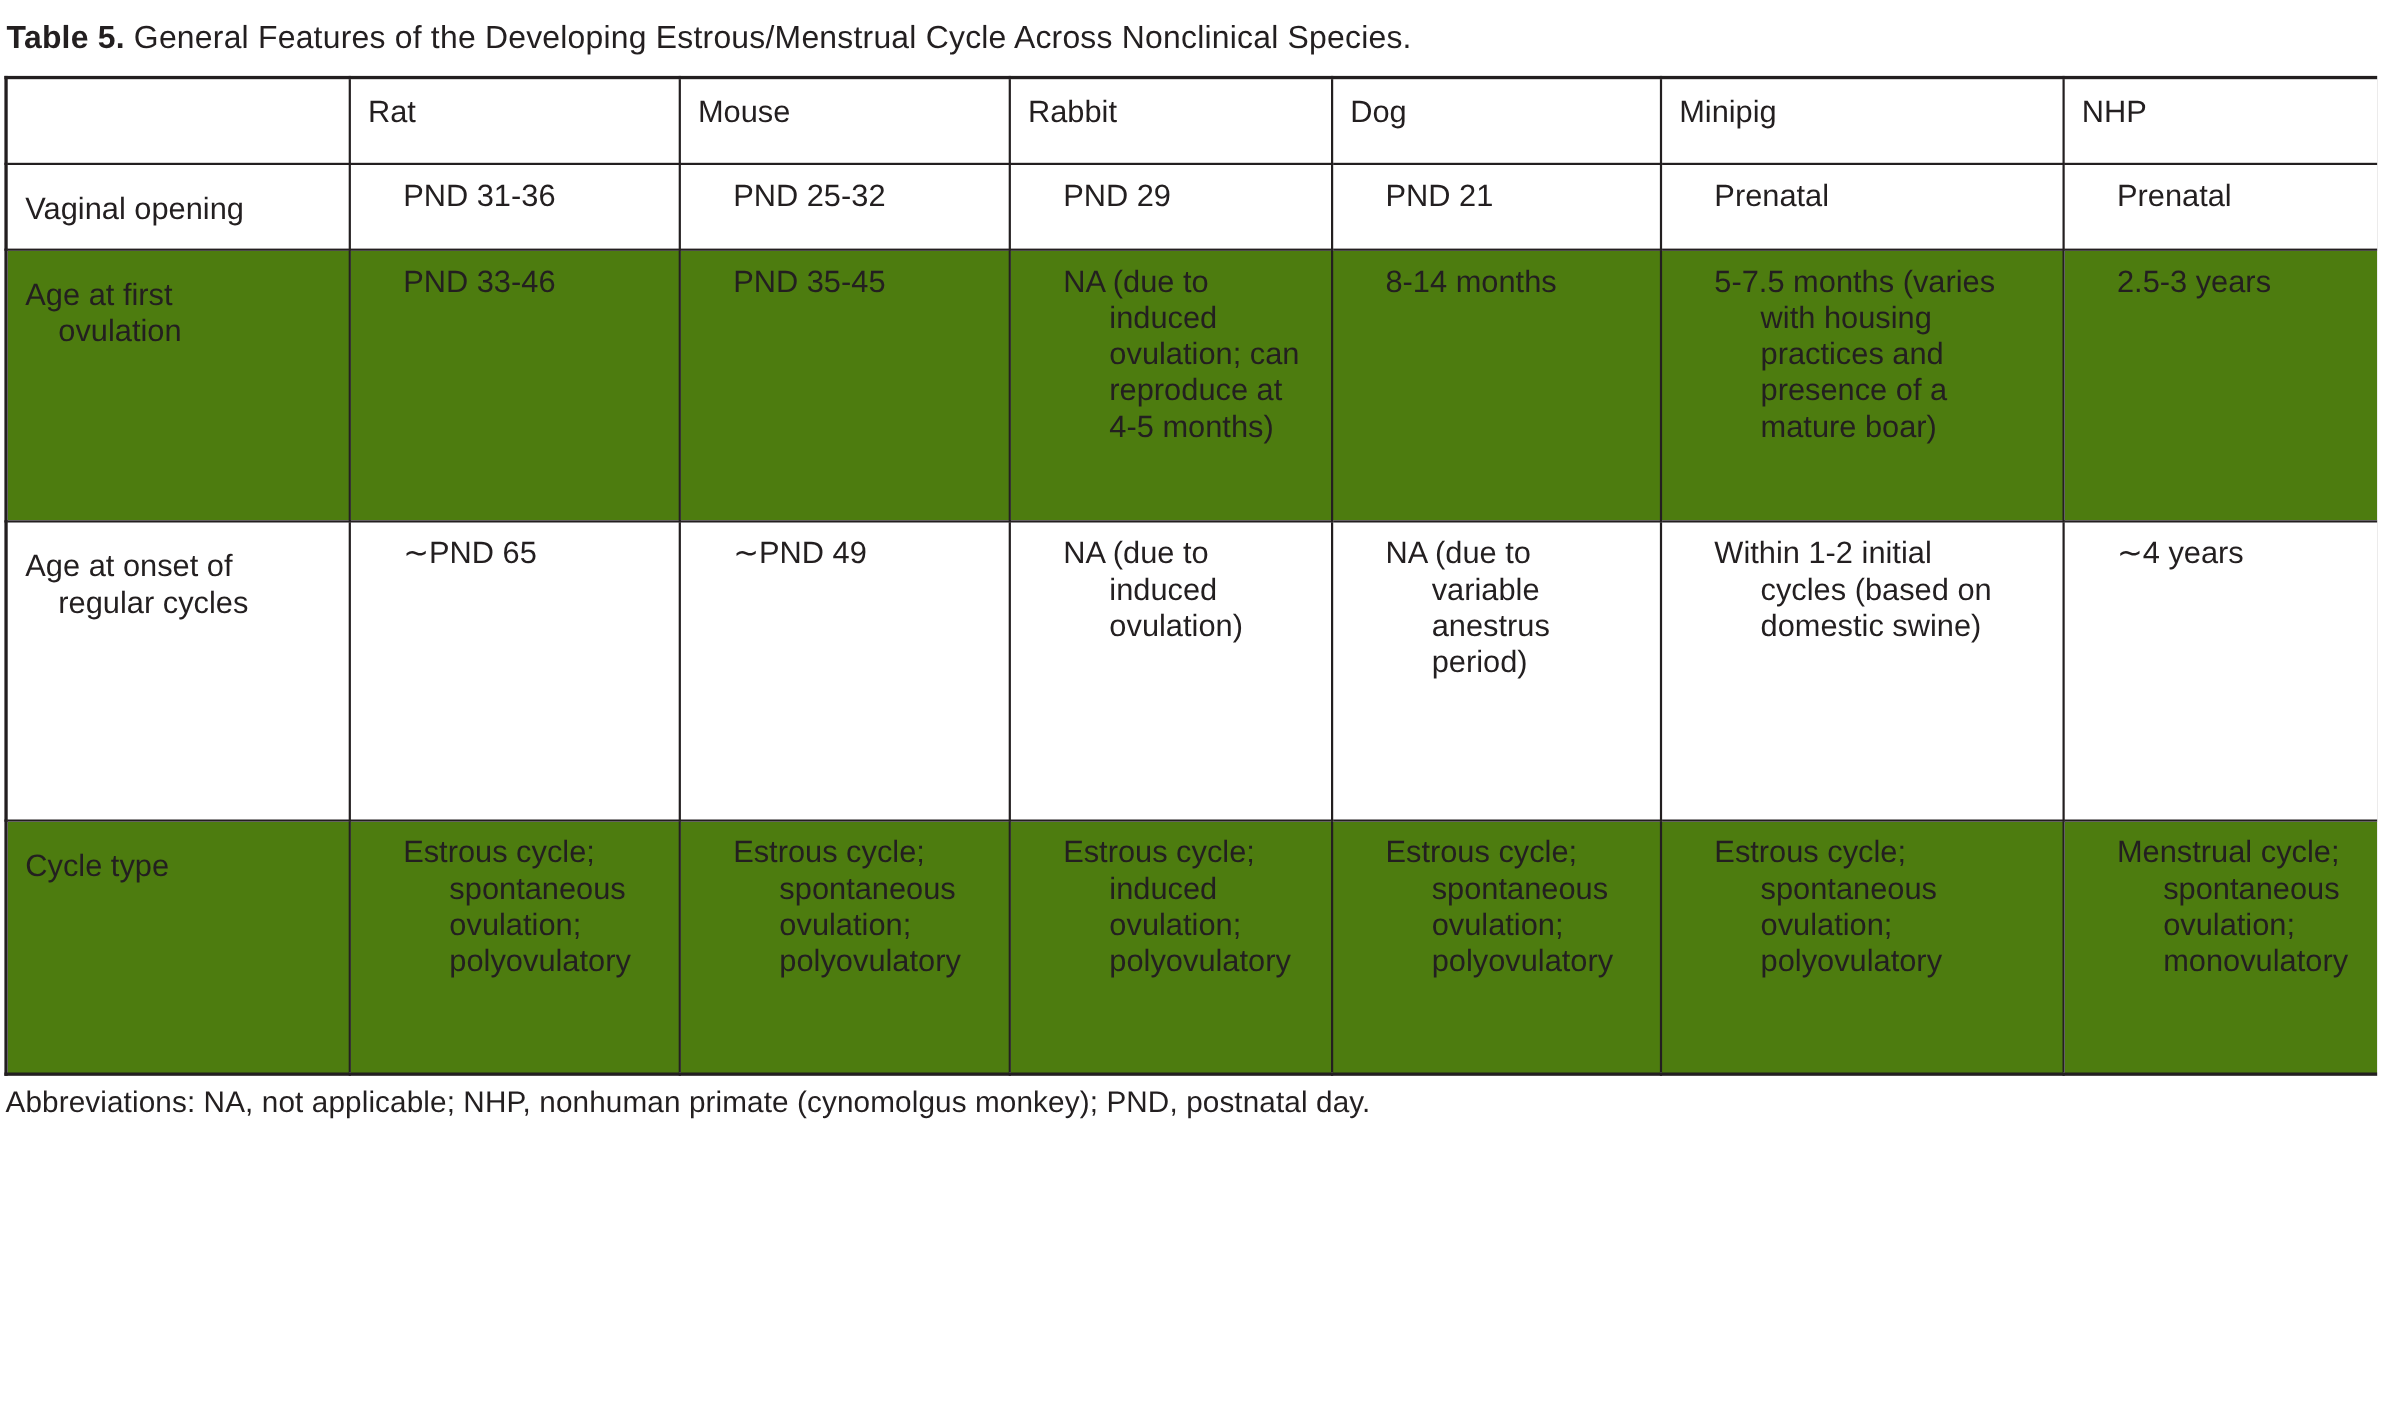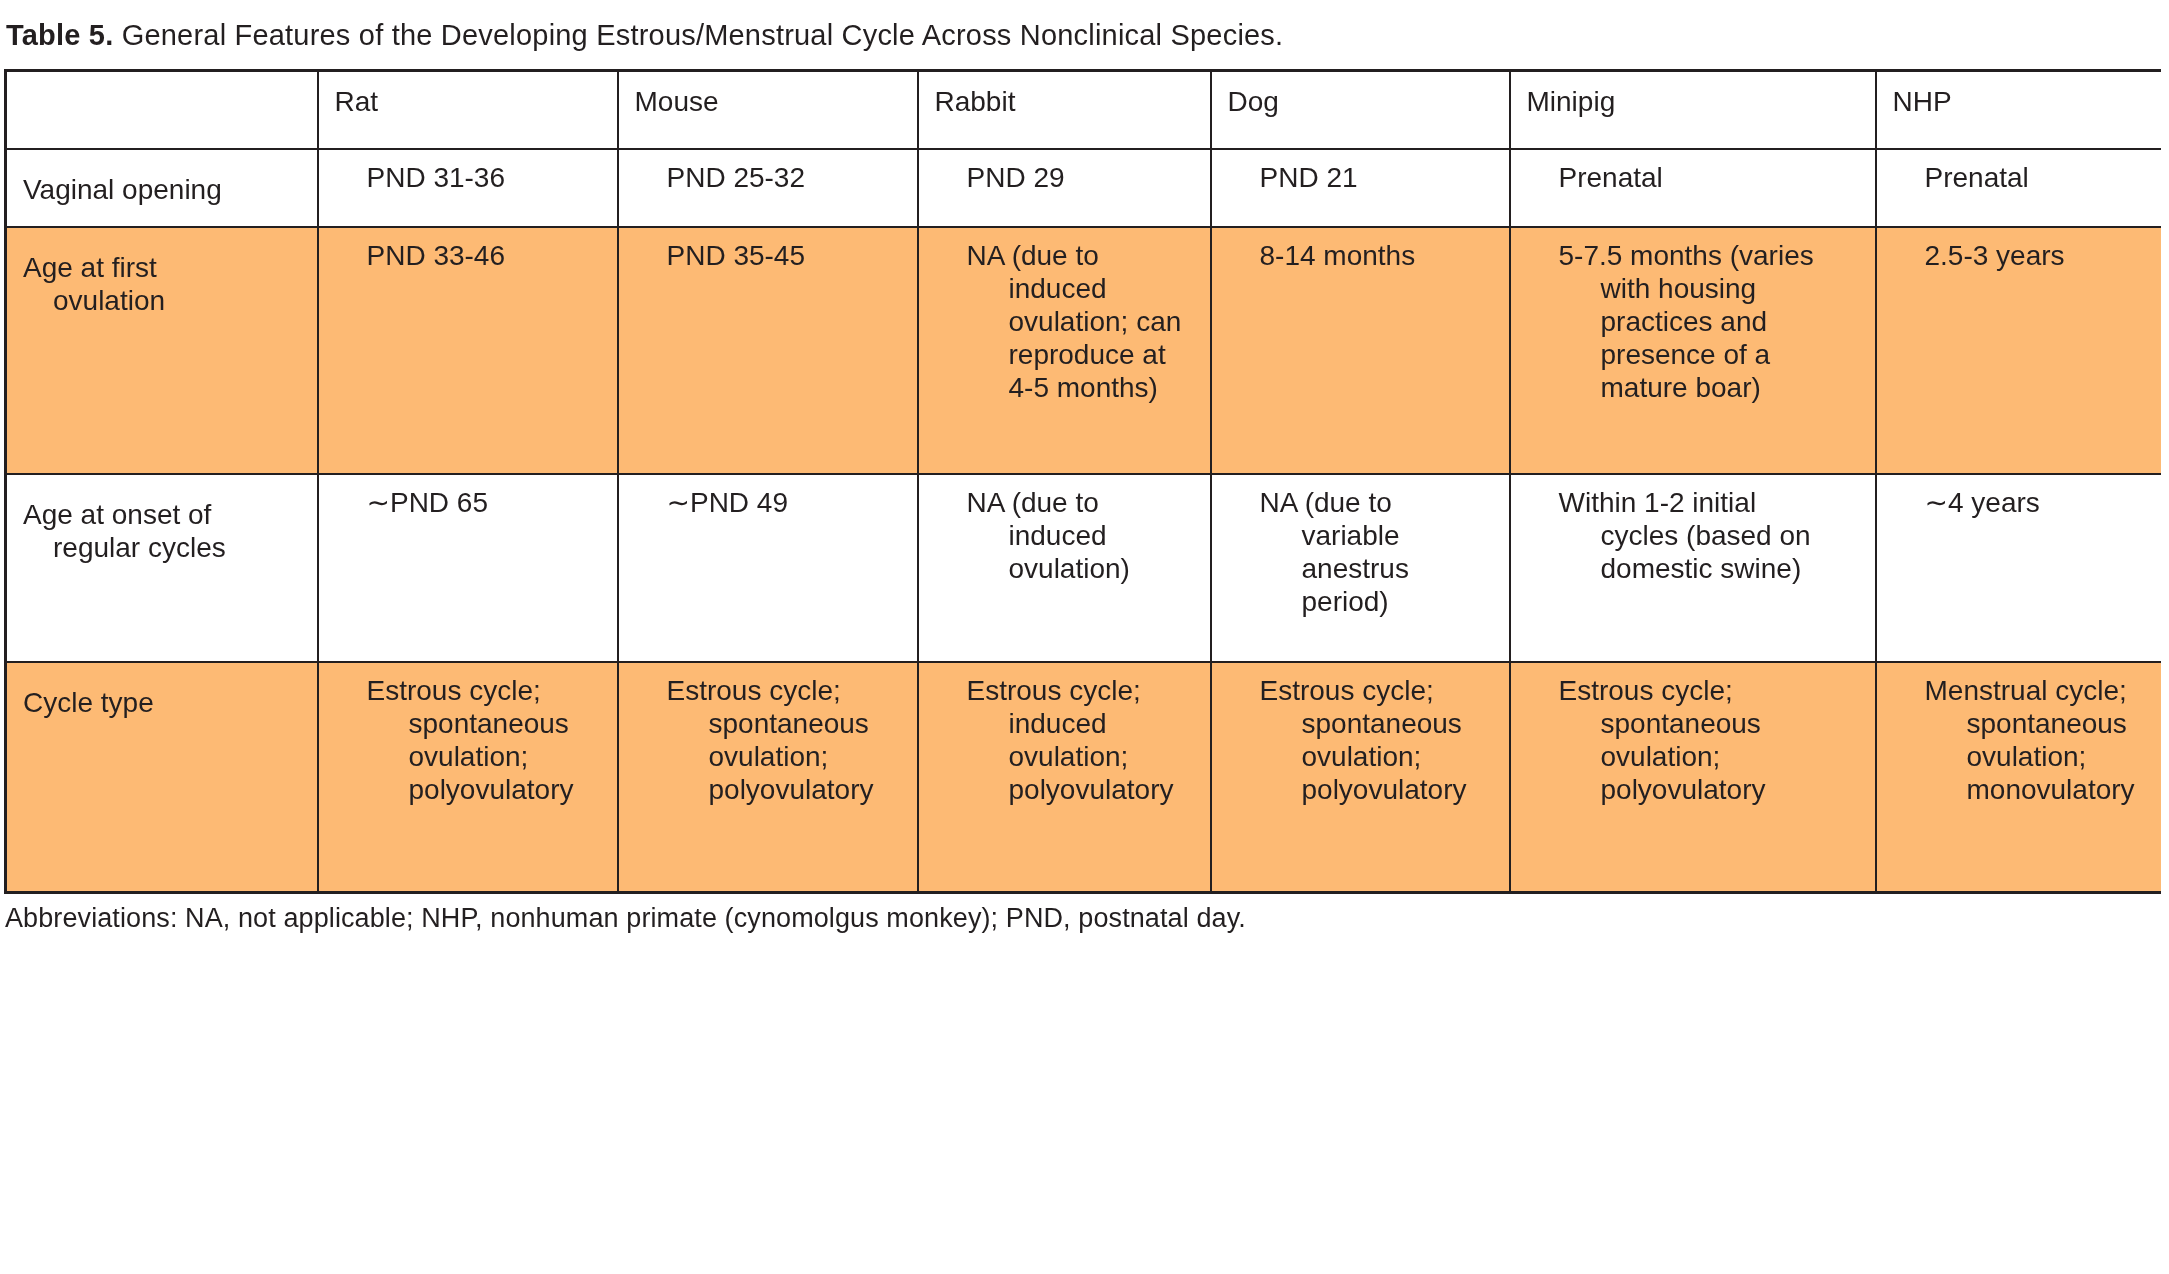--- a/index.html
+++ b/index.html
@@ -48,25 +48,25 @@
     text-indent: -30px;
   }
   
   table.species-table td.data-cell {
     padding: 11px 10px 8px 90px;
     text-indent: -42px;
   }
   thead tr       { height: 78px; }
   tbody tr:nth-child(1) { height: 78px; }
   tbody tr:nth-child(2) { height: 247px; }
-  tbody tr:nth-child(3) { height: 188px; }
+  tbody tr:nth-child(3) { height: 272px; }
   tbody tr:nth-child(4) { height: 231px; }
   tbody tr:nth-child(5) { height: 166px; }
   tbody tr:nth-child(6) { height: 208px; }
-  tbody tr.shaded { background: #fdba74; }
+  tbody tr.shaded { background: #4d7c0f; }
   .footnote {
     font-size: 27px;
     margin: 9px 0 0 1px;
     letter-spacing: 0.1px;
   }
 </style>
 </head>
 <body>
 
 <div class="page-title">

